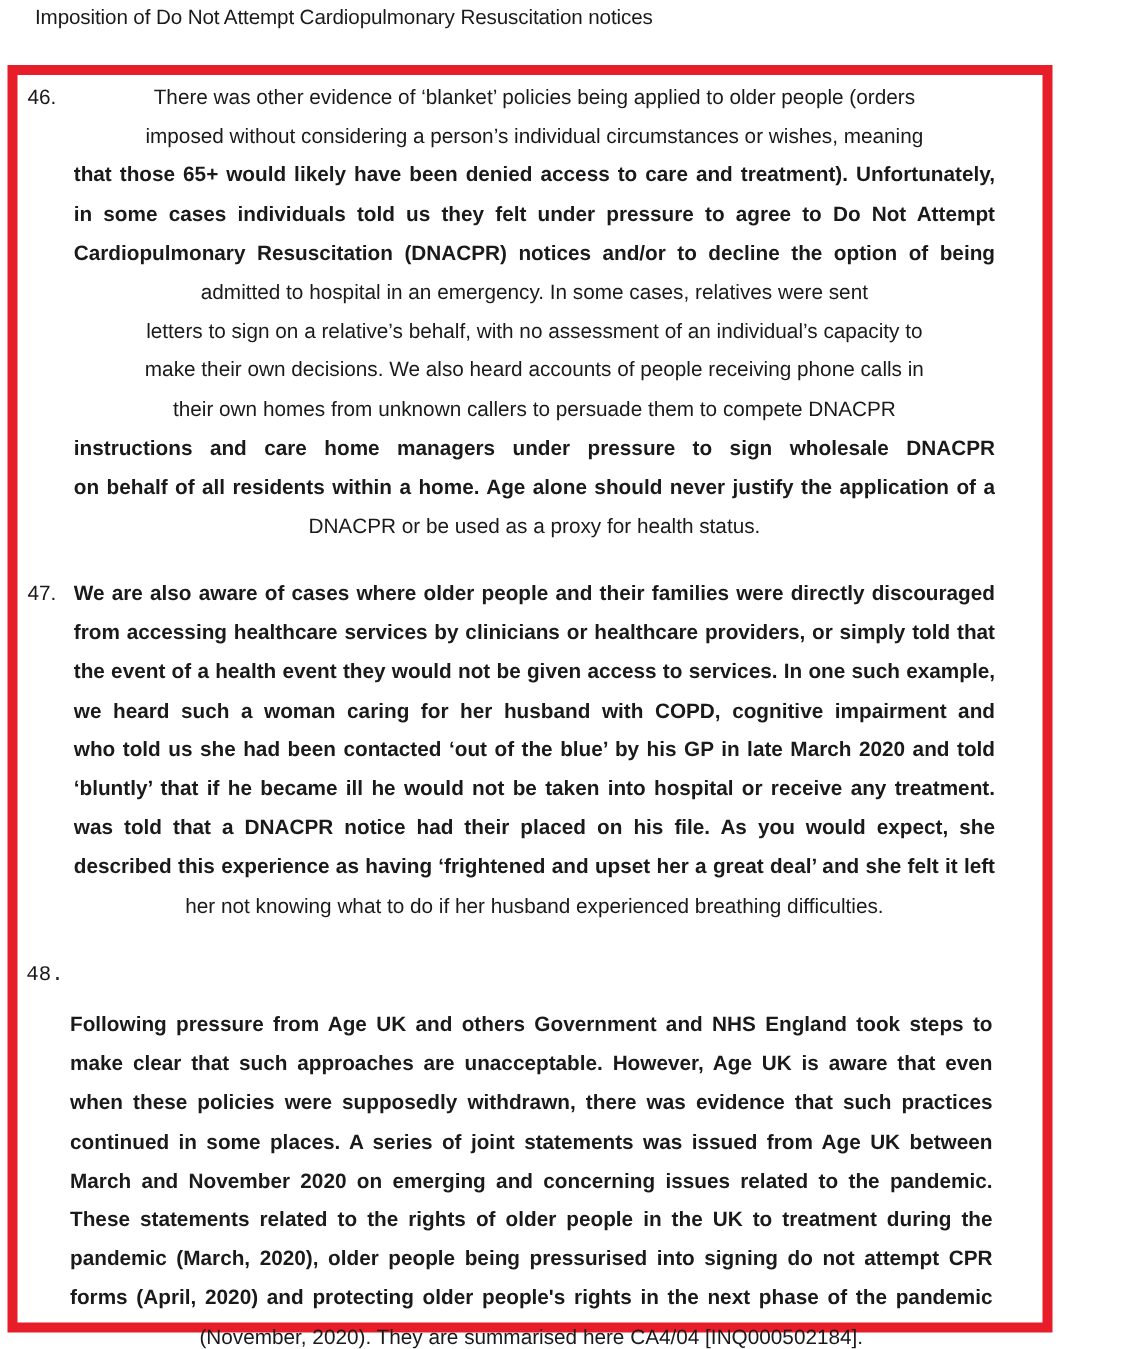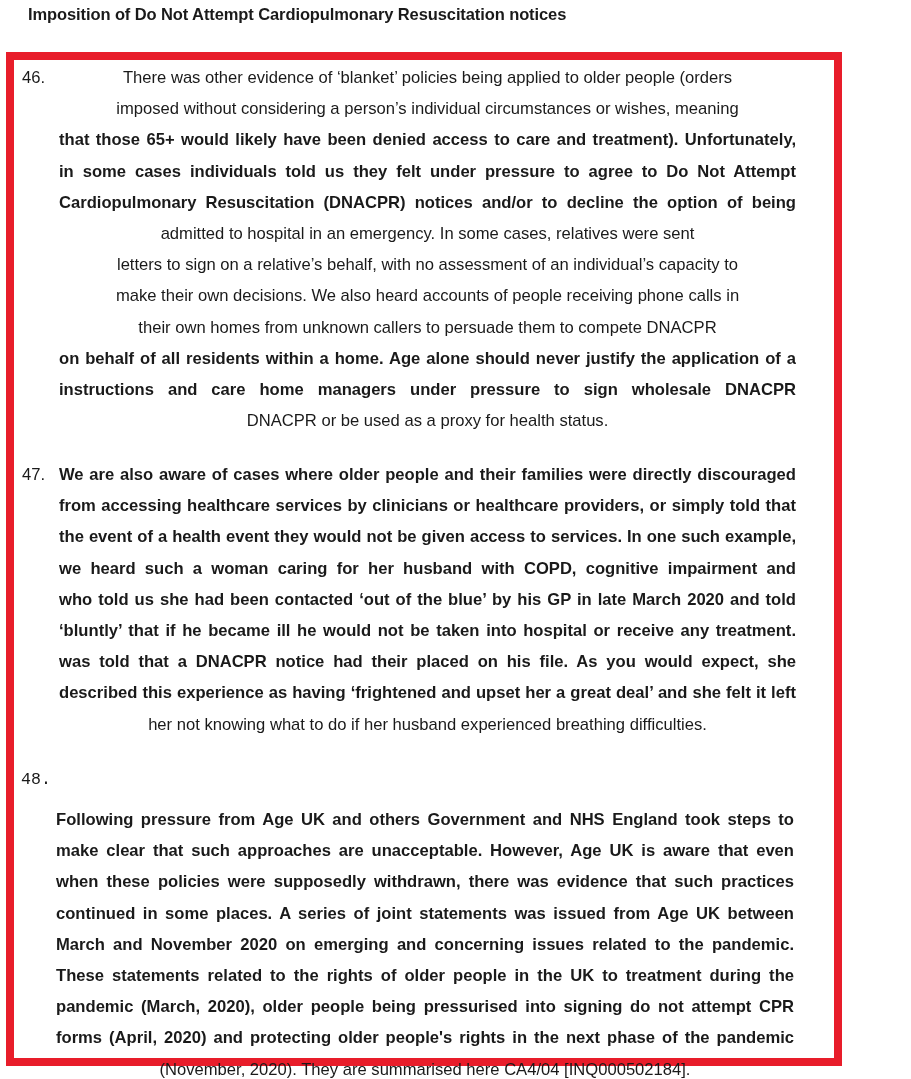--- a/index.html
+++ b/index.html
@@ -13,21 +13,21 @@
       position: relative;
       overflow: hidden;
       font-family: "Liberation Sans", sans-serif;
       color: #1a1a1a;
     }
     .heading {
       position: absolute;
       left: 28px;
       top: 5px;
       font-size: 16.5px;
-      font-weight: bold;
+      font-weight: normal;
       letter-spacing: -0.1px;
       white-space: nowrap;
     }
     .highlight-box {
       position: absolute;
       left: 6px;
       top: 52px;
       width: 820px;
       height: 998px;
       border: 8px solid #e81d2a;
@@ -85,22 +85,22 @@
   <div class="lines">
       <span class="line l">There was other evidence of ‘blanket’ policies being applied to older people (orders</span>
       <span class="line l">imposed without considering a person’s individual circumstances or wishes, meaning</span>
       <span class="line j">that those 65+ would likely have been denied access to care and treatment). Unfortunately,</span>
       <span class="line j">in some cases individuals told us they felt under pressure to agree to Do Not Attempt</span>
       <span class="line j">Cardiopulmonary Resuscitation (DNACPR) notices and/or to decline the option of being</span>
       <span class="line l">admitted to hospital in an emergency. In some cases, relatives were sent</span>
       <span class="line l">letters to sign on a relative’s behalf, with no assessment of an individual’s capacity to</span>
       <span class="line l">make their own decisions. We also heard accounts of people receiving phone calls in</span>
       <span class="line l">their own homes from unknown callers to persuade them to compete DNACPR</span>
+      <span class="line j">instructions and care home managers under pressure to sign wholesale DNACPR instructions</span>
       <span class="line j">on behalf of all residents within a home. Age alone should never justify the application of a</span>
-      <span class="line j">instructions and care home managers under pressure to sign wholesale DNACPR instructions</span>
       <span class="line l">DNACPR or be used as a proxy for health status.</span>
     </div>
 </div>
 
 <div class="para" id="p47">
   <span class="num">47.</span>
   <div class="lines">
       <span class="line j">We are also aware of cases where older people and their families were directly discouraged</span>
       <span class="line j">from accessing healthcare services by clinicians or healthcare providers, or simply told that in</span>
       <span class="line j">the event of a health event they would not be given access to services. In one such example,</span>

